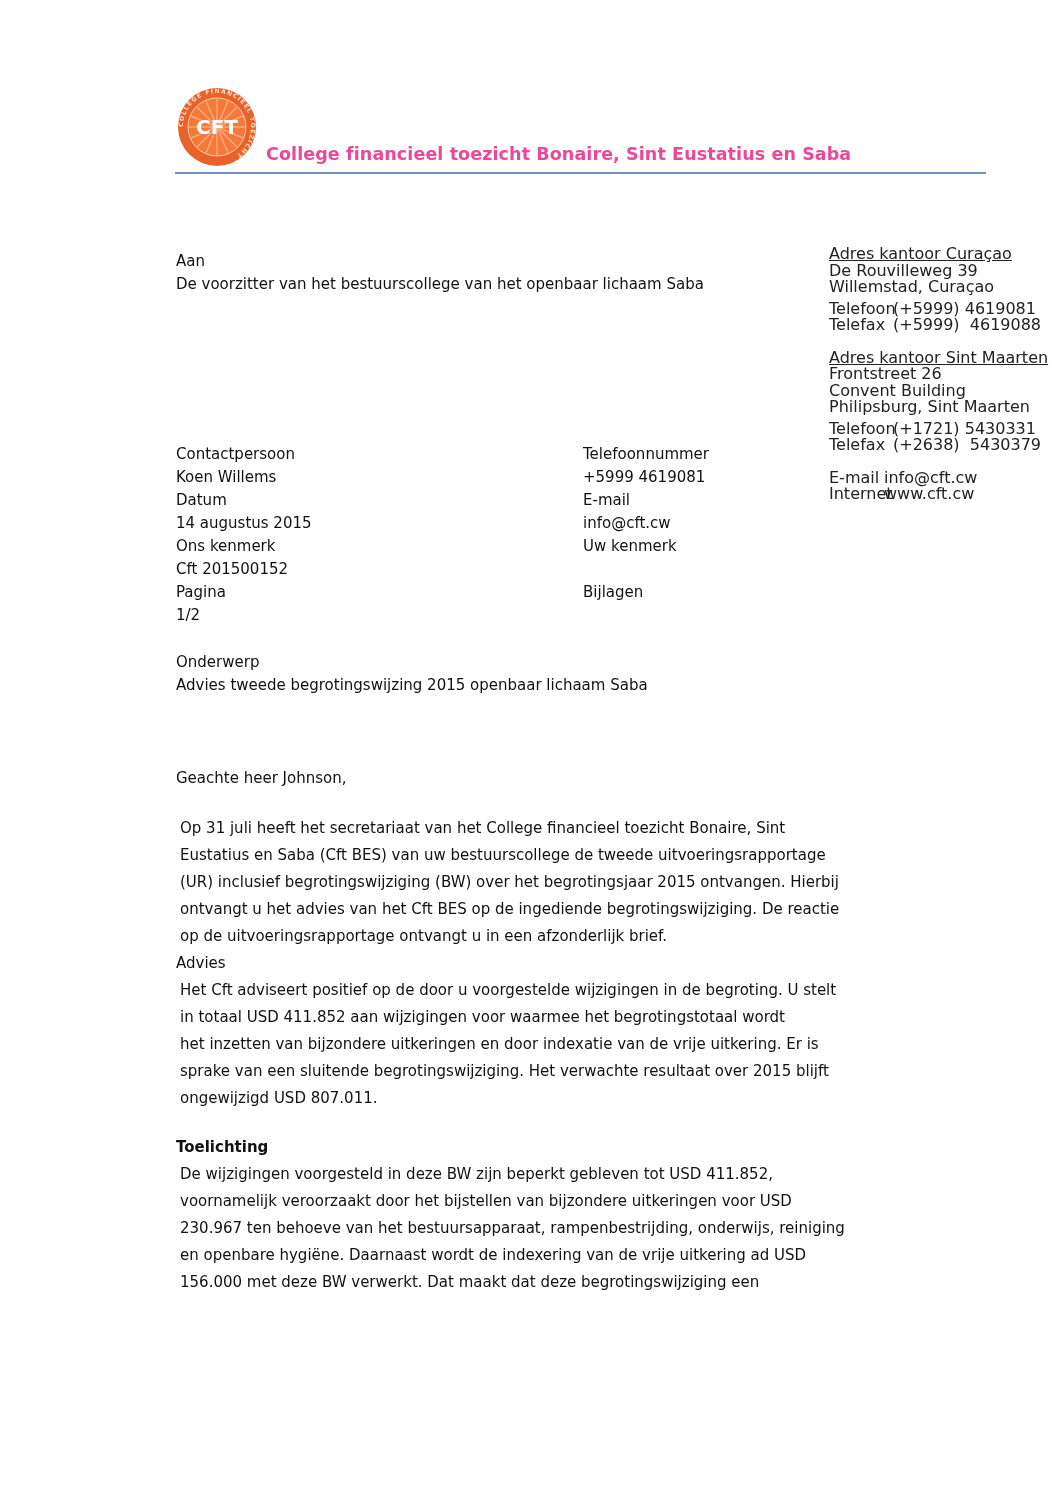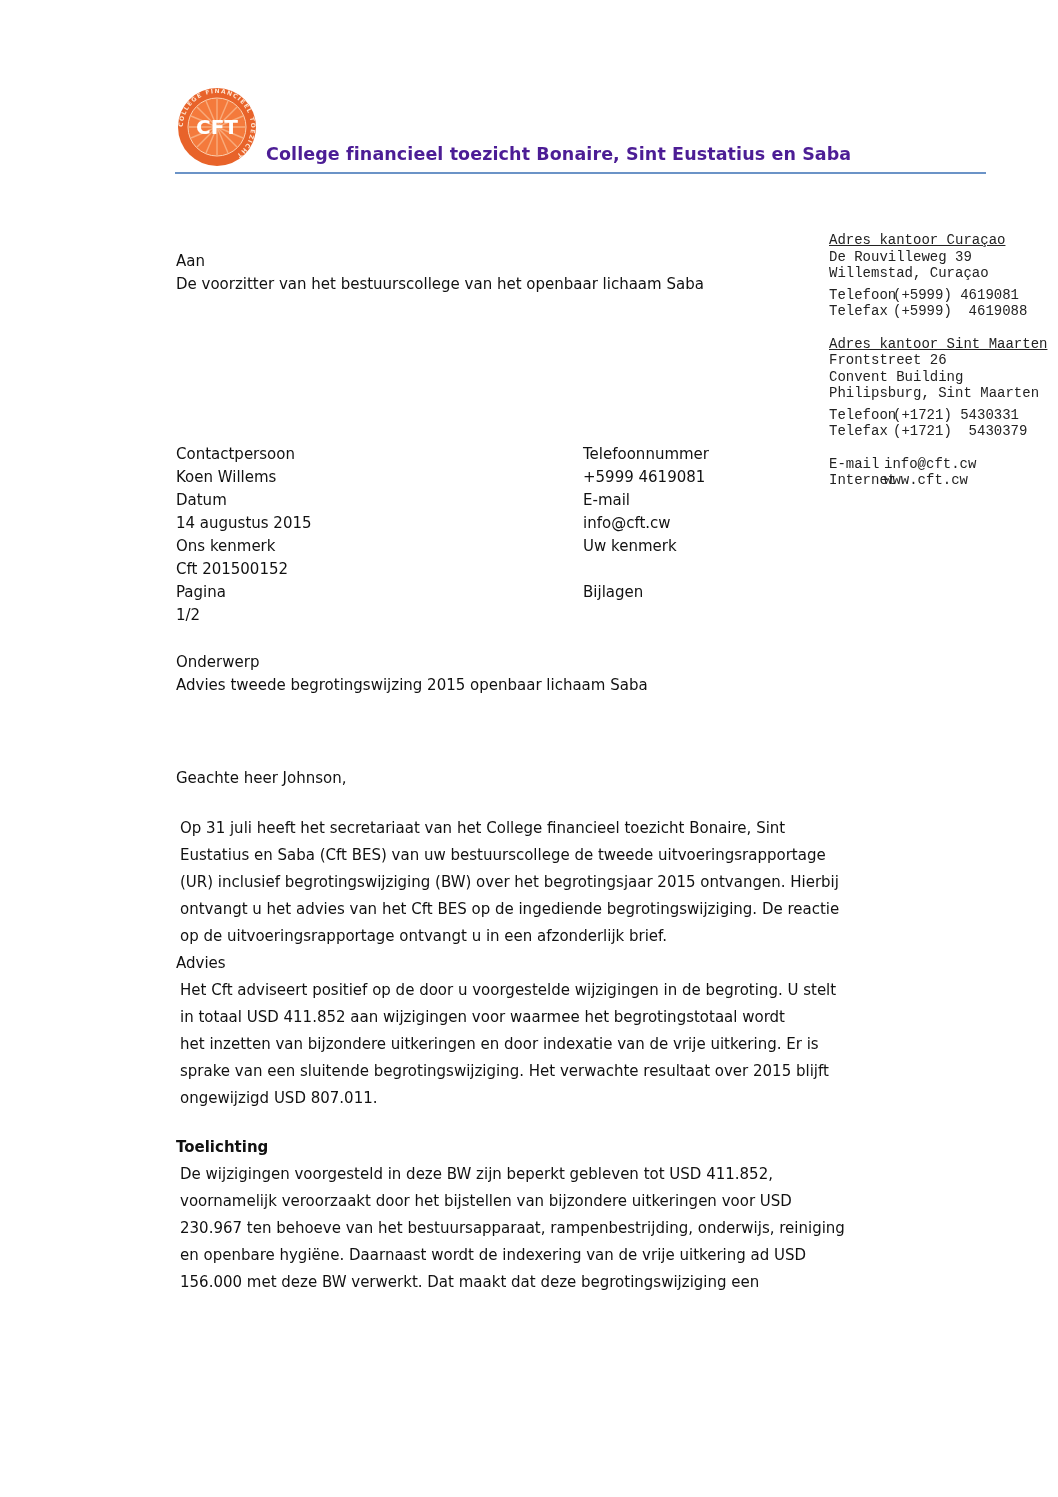--- a/index.html
+++ b/index.html
@@ -6,21 +6,21 @@
     body {
       width: 1058px; height: 1497px; position: relative; overflow: hidden;
       font-family: "DejaVu Sans", sans-serif; color: #111111;
     }
     .abs { position: absolute; }
 
     
     #logo { left: 177px; top: 87px; width: 80px; height: 80px; }
     #org-title {
       left: 266px; top: 144px; font-size: 17.5px; font-weight: bold; letter-spacing: 0.1px;
-      white-space: nowrap; color: #4c1d95;
+      white-space: nowrap; color: #ec4899;
     }
     #header-rule { left: 175px; top: 172px; width: 811px; height: 2px; background: #6b93c7; }
 
     
     .t { font-size: 15px; line-height: 23px; white-space: nowrap; }
     #addressee { left: 176px; top: 250px; }
 
     #meta-left { left: 176px; top: 443px; }
     #meta-right { left: 583px; top: 443px; }
     .meta-row { height: 23px; font-size: 15px; line-height: 23px; white-space: nowrap; }
@@ -31,21 +31,21 @@
 
     .para { position: absolute; left: 176px; width: 720px; font-size: 15px; line-height: 23px; }
     .para p { margin: 4px; white-space: nowrap; }
     #intro { top: 813px; }
     #advies-heading { left: 176px; top: 952px; font-weight: normal; }
     #advies { top: 975px; }
     #toelichting-heading { left: 176px; top: 1136px; font-weight: bold; }
     #toelichting { top: 1159px; }
 
     
-    #sidebar { left: 829px; top: 232px; font-size: 14px; line-height: 16.5px; color: #222; font-family: Liberation Mono, monospace; }
+    #sidebar { left: 829px; top: 246px; font-size: 16px; line-height: 16.5px; color: #222; }
     .sb-block { white-space: nowrap; }
     .sb-title { text-decoration: underline; }
     .sb-row { display: flex; }
     .sb-row .k { width: 64px; }
     .sb-row .k2 { width: 55px; }
     .gap-sm { height: 5px; }
     .gap-md { height: 16px; }
     .gap-lg { height: 16px; }
   </style>
 </head>
@@ -156,21 +156,21 @@
     <div>Frontstreet 26</div>
     <div>Convent Building</div>
     <div>Philipsburg, Sint Maarten</div>
     <div class="gap-sm"></div>
     <div class="sb-row">
       <span class="k">Telefoon</span>
       <span>(+1721) 5430331</span>
     </div>
     <div class="sb-row">
       <span class="k">Telefax</span>
-      <span style="white-space:pre">(+1721)  5430379</span>
+      <span style="white-space:pre">(+2638)  5430379</span>
     </div>
   </div>
   <div class="gap-lg"></div>
   <div class="sb-block">
     <div class="sb-row">
       <span class="k2">E-mail</span>
       <span>info@cft.cw</span>
     </div>
     <div class="sb-row">
       <span class="k2">Internet</span>

